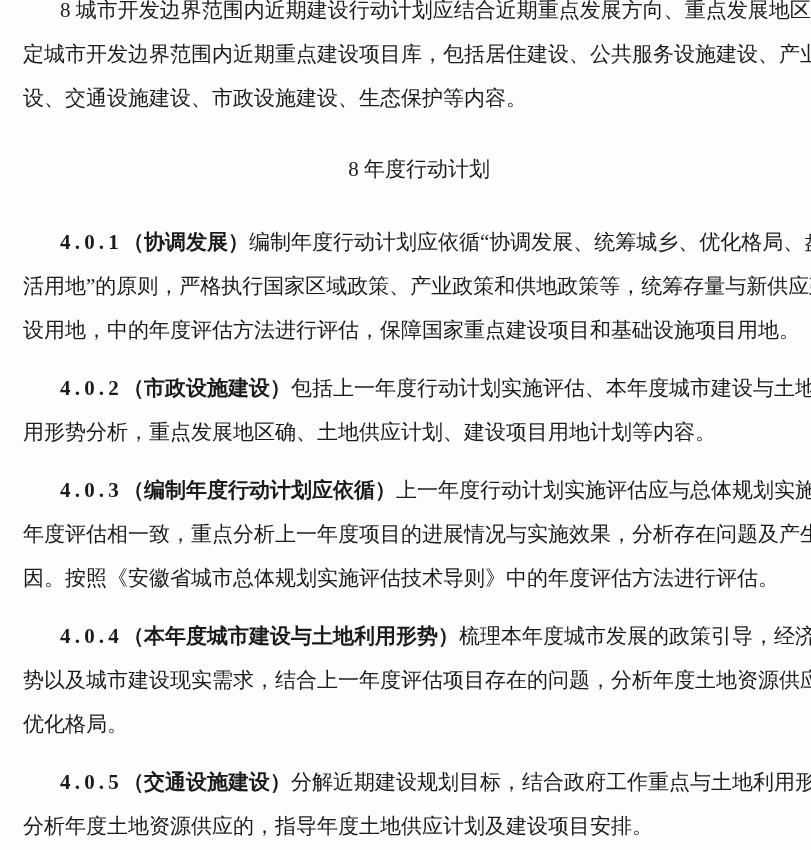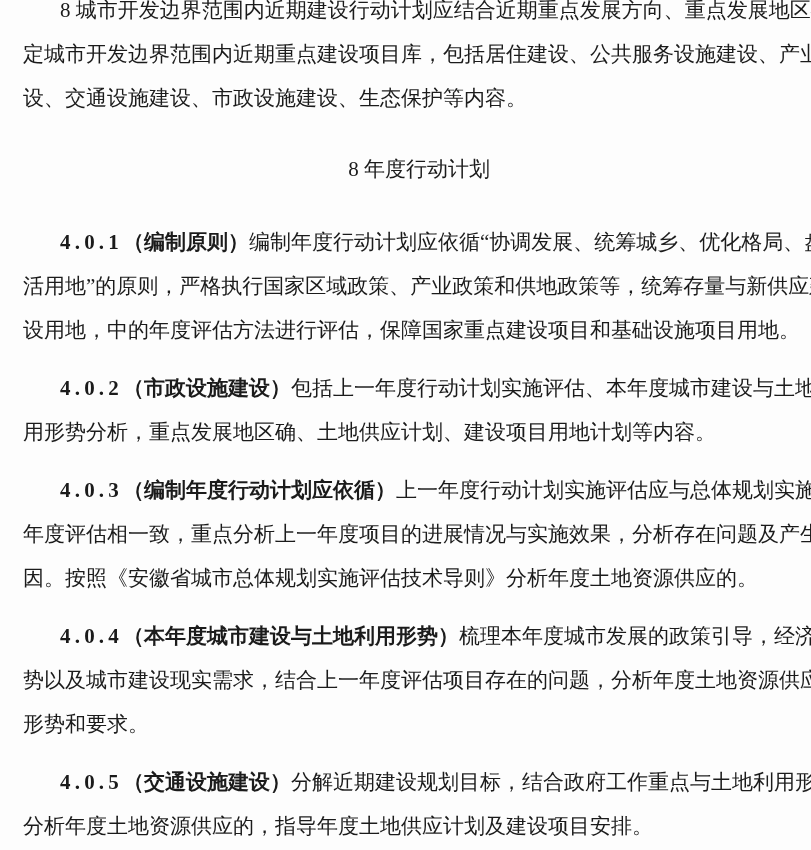--- a/index.html
+++ b/index.html
@@ -29,36 +29,36 @@
   <div class="content" id="doc-content">
       <div class="para">
         <div class="line indent"><span>8 城市开发边界范围内近期建设行动计划应结合近期重点发展方向、重点发展地区确</span></div>
         <div class="line"><span>定城市开发边界范围内近期重点建设项目库，包括居住建设、公共服务设施建设、产业建</span></div>
         <div class="line"><span>设、交通设施建设、市政设施建设、生态保护等内容。</span></div>
       </div>
       <div class="heading">
         <div class="line"><span>8 年度行动计划</span></div>
       </div>
       <div class="para">
-        <div class="line indent"><span class="bold seg-num">4.0.1</span><span class="bold">（编制原则）</span><span>编制年度行动计划应依循“协调发展、统筹城乡、优化格局、盘</span></div>
+        <div class="line indent"><span class="bold seg-num">4.0.1</span><span class="bold">（协调发展）</span><span>编制年度行动计划应依循“协调发展、统筹城乡、优化格局、盘</span></div>
         <div class="line"><span>活用地”的原则，严格执行国家区域政策、产业政策和供地政策等，统筹存量与新供应建</span></div>
         <div class="line"><span>设用地，中的年度评估方法进行评估，保障国家重点建设项目和基础设施项目用地。</span></div>
       </div>
       <div class="para">
         <div class="line indent"><span class="bold seg-num">4.0.2</span><span class="bold">（市政设施建设）</span><span>包括上一年度行动计划实施评估、本年度城市建设与土地利</span></div>
         <div class="line"><span>用形势分析，重点发展地区确、土地供应计划、建设项目用地计划等内容。</span></div>
       </div>
       <div class="para">
         <div class="line indent"><span class="bold seg-num">4.0.3</span><span class="bold">（编制年度行动计划应依循）</span><span>上一年度行动计划实施评估应与总体规划实施</span></div>
         <div class="line"><span>年度评估相一致，重点分析上一年度项目的进展情况与实施效果，分析存在问题及产生原</span></div>
-        <div class="line"><span>因。按照《安徽省城市总体规划实施评估技术导则》分析年度土地资源供应的。</span></div>
+        <div class="line"><span>因。按照《安徽省城市总体规划实施评估技术导则》中的年度评估方法进行评估。</span></div>
       </div>
       <div class="para">
         <div class="line indent"><span class="bold seg-num">4.0.4</span><span class="bold">（本年度城市建设与土地利用形势）</span><span>梳理本年度城市发展的政策引导，经济形</span></div>
         <div class="line"><span>势以及城市建设现实需求，结合上一年度评估项目存在的问题，分析年度土地资源供应的</span></div>
-        <div class="line"><span>形势和要求。</span></div>
+        <div class="line"><span>优化格局。</span></div>
       </div>
       <div class="para">
         <div class="line indent"><span class="bold seg-num">4.0.5</span><span class="bold">（交通设施建设）</span><span>分解近期建设规划目标，结合政府工作重点与土地利用形势，</span></div>
         <div class="line"><span>分析年度土地资源供应的，指导年度土地供应计划及建设项目安排。</span></div>
       </div>
     </div>
 </div>
 
 </body></html>

